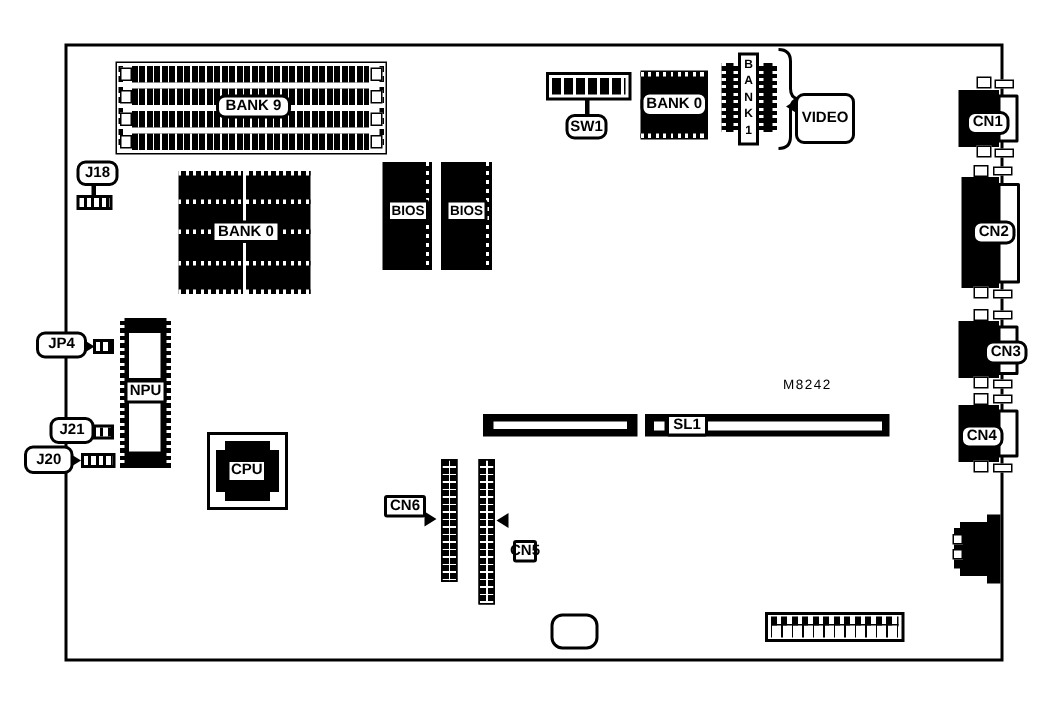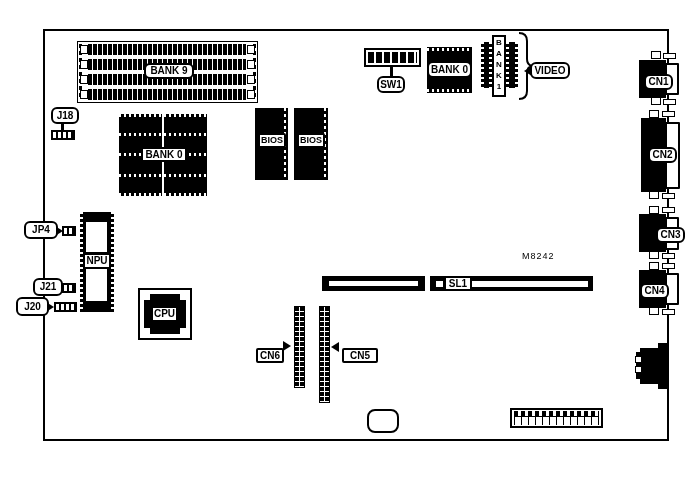--- a/index.html
+++ b/index.html
@@ -143,21 +143,21 @@
   <div class="vchip" style="left:506px;top:42px;width:12px;height:46px"></div>
   <div class="vlabel" style="left:492px;top:35px;width:14px;height:62px">B
 A
 N
 K
 1</div>
   <svg class="abs" style="left:516px;top:31px" width="18" height="70" viewBox="0 0 18 70">
     <path d="M3 2 Q11 2 11 10 L11 28 Q11 34 16 35 Q11 36 11 42 L11 60 Q11 68 3 68" fill="none" stroke="#000" stroke-width="2"></path>
   </svg>
   <div class="tri-l" style="left:524px;top:66px"></div>
-  <div class="lbl" style="left:530px;top:62px;width:40px;height:17px">VIDEO</div>
+  <div class="lbl" style="left:530px;top:62px;width:40px;height:34px">VIDEO</div>
 
   <div class="cn-tab" style="left:651px;top:51px;width:10px;height:8px"></div>
   <div class="cn-tab" style="left:663px;top:53px;width:13px;height:6px"></div>
   <div class="blk" style="left:639px;top:60px;width:27px;height:38px"></div>
   <div class="port" style="left:665px;top:63px;width:14px;height:32px"></div>
   <div class="cn-tab" style="left:651px;top:97px;width:10px;height:8px"></div>
   <div class="cn-tab" style="left:663px;top:99px;width:13px;height:6px"></div>
   <div class="lbl" style="left:644px;top:74px;width:29px;height:16px">CN1</div>
 
   <div class="cn-tab" style="left:649px;top:110px;width:10px;height:8px"></div>
@@ -223,26 +223,26 @@
   <div class="slot" style="left:322px;top:276px;width:103px;height:15px">
     <div class="wht" style="left:7px;top:5px;width:89px;height:5px"></div>
   </div>
   <div class="slot" style="left:430px;top:276px;width:163px;height:15px">
     <div class="wht" style="left:6px;top:5px;width:7px;height:6px"></div>
     <div class="wht" style="left:19px;top:5px;width:139px;height:6px"></div>
   </div>
   <div class="lbl sq" style="left:444px;top:276px;width:28px;height:15px">SL1</div>
 
   <div class="pinheader" style="left:294px;top:306px;width:11px;height:82px"></div>
-  <div class="lbl sq" style="left:256px;top:348px;width:28px;height:15px">CN6</div>
+  <div class="lbl sq" style="left:256px;top:330px;width:28px;height:15px">CN6</div>
   <div class="tri-r" style="left:283px;top:341px"></div>
 
   <div class="pinheader" style="left:319px;top:306px;width:11px;height:97px"></div>
   <div class="tri-l" style="left:331px;top:342px"></div>
-  <div class="lbl sq" style="left:342px;top:348px;width:36px;height:15px">CN5</div>
+  <div class="lbl sq" style="left:342px;top:360px;width:16px;height:15px">CN5</div>
 
   <div class="crystal" style="left:367px;top:409px;width:32px;height:24px"></div>
   <div class="power" style="left:510px;top:408px;width:93px;height:20px">
     <div class="teeth"></div>
     <div class="cells"></div>
   </div>
 
 </div>
 
 </body></html>

